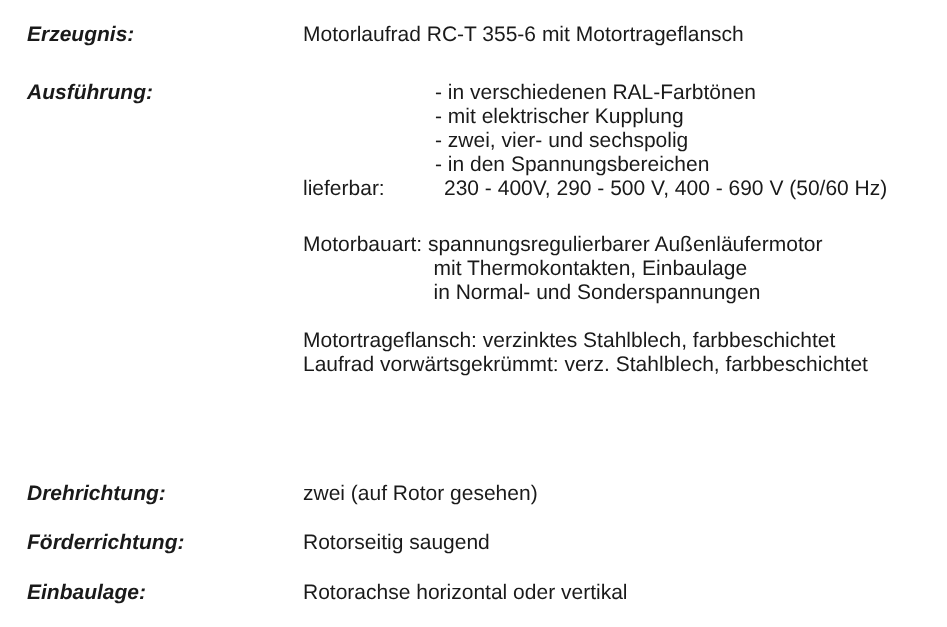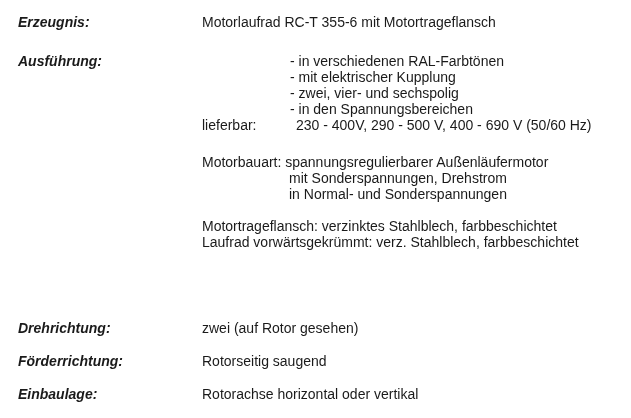--- a/index.html
+++ b/index.html
@@ -66,21 +66,21 @@
           <div class="item">- zwei, vier- und sechspolig</div>
           <div class="item">- in den Spannungsbereichen</div>
           <div class="item cont-indent">230 - 400V, 290 - 500 V, 400 - 690 V (50/60 Hz)</div>
         </div>
       </div>
 
       <div class="block-gap-1"></div>
 
       <div>
         <div class="hang-line">Motorbauart: spannungsregulierbarer Außenläufermotor</div>
-        <div class="hang-line cont">mit Sonderspannungen, Drehstrom</div>
+        <div class="hang-line cont">mit Thermokontakten, Einbaulage</div>
         <div class="hang-line cont">in Normal- und Sonderspannungen</div>
       </div>
 
       <div class="block-gap-2"></div>
 
       <div>
         <div class="hang-line">Motortrageflansch: verzinktes Stahlblech, farbbeschichtet</div>
         <div class="hang-line">Laufrad vorwärtsgekrümmt: verz. Stahlblech, farbbeschichtet</div>
       </div>
 

